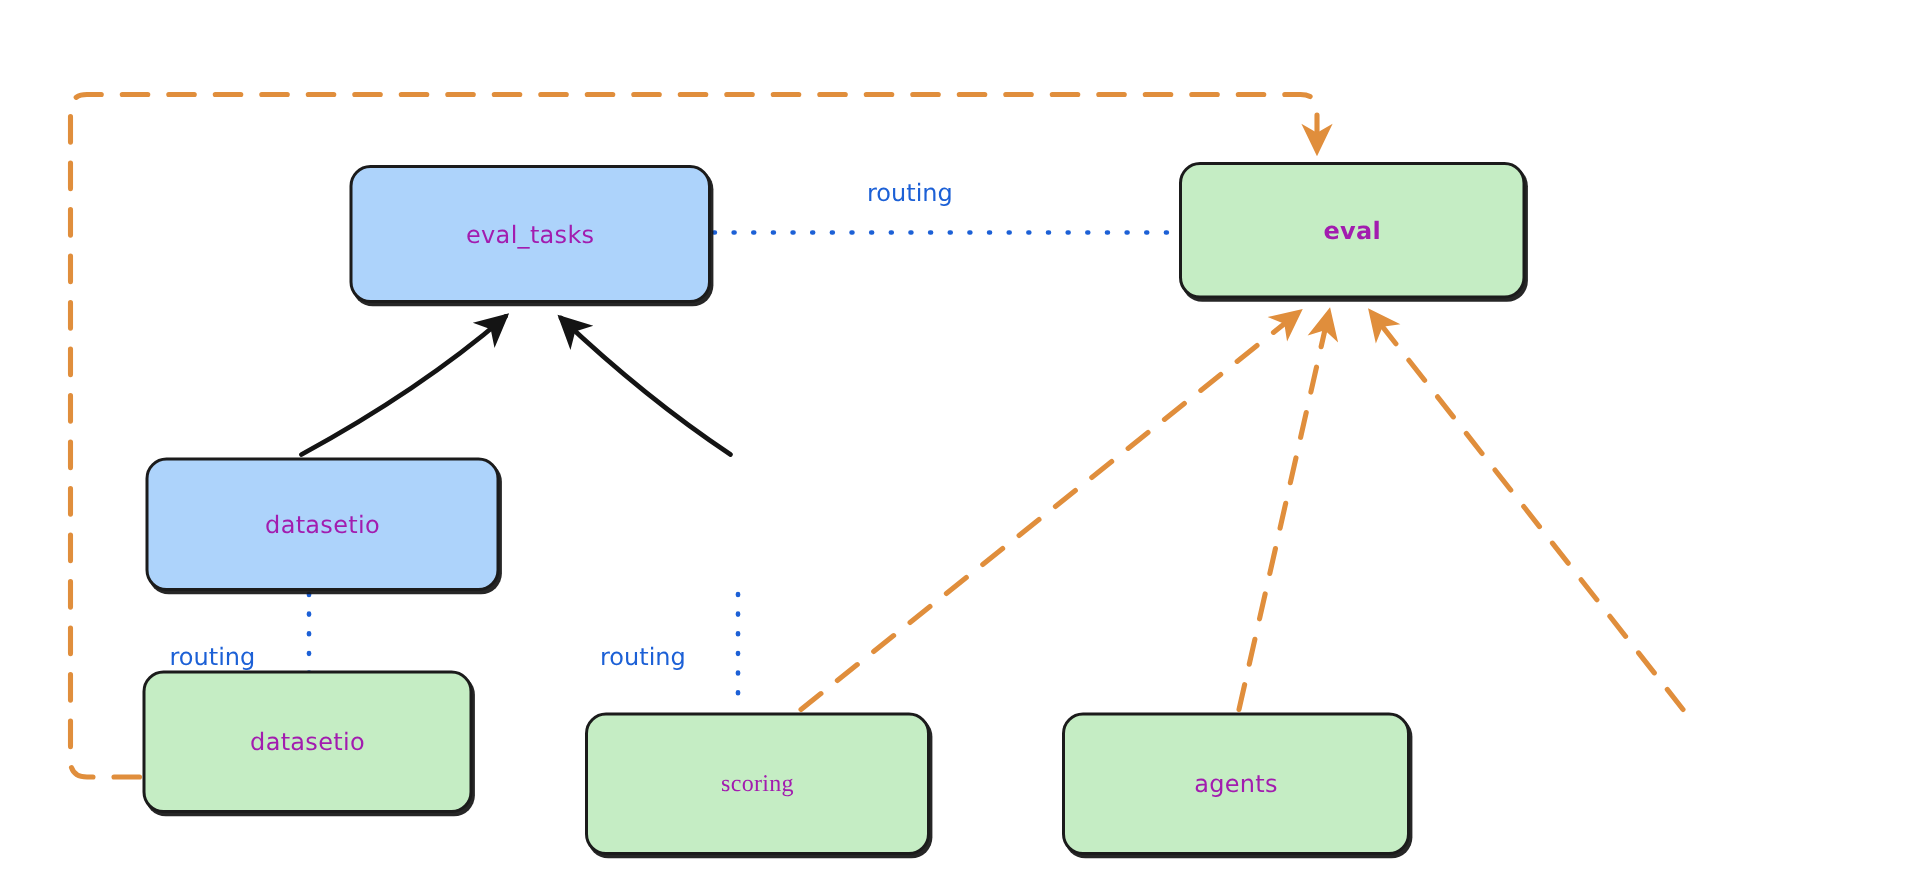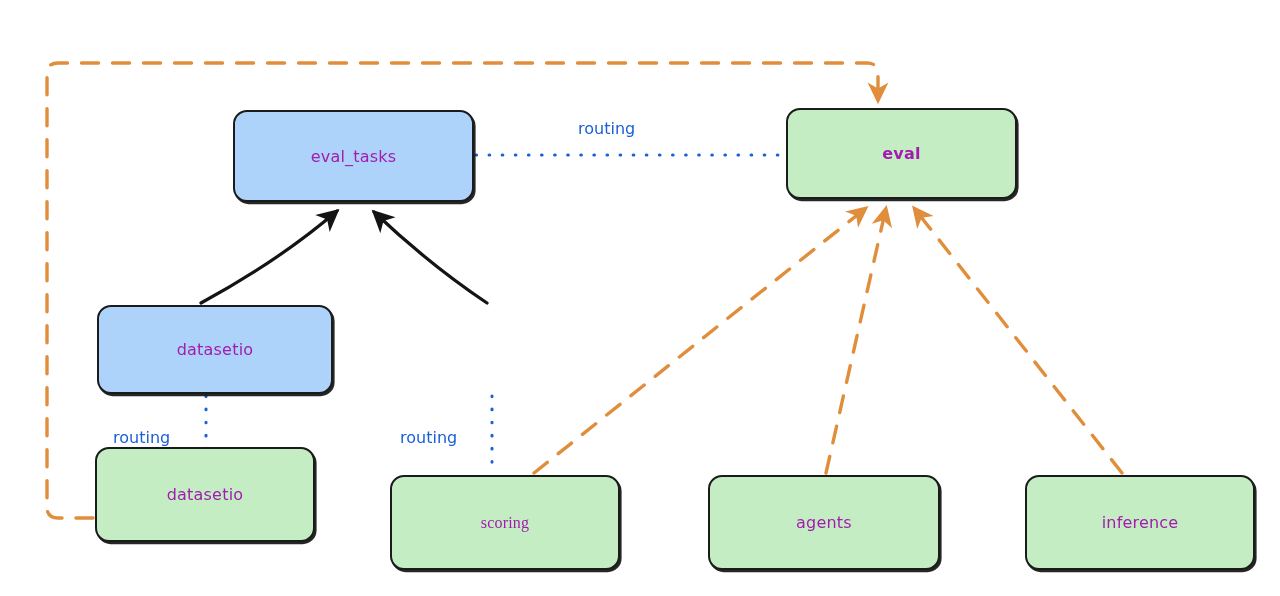--- a/index.html
+++ b/index.html
@@ -94,17 +94,14 @@
   </div>
 
   <div class="node green" style="left:390px;top:475px;width:230px;height:95px;font-family:Liberation Serif, serif;">
     <span>scoring</span>
   </div>
 
   <div class="node green" style="left:708px;top:475px;width:232px;height:95px;">
     <span>agents</span>
   </div>
 
-  <div class="node green" style="left:1025px;top:475px;width:230px;height:95px;">
-    <span>inference</span>
-  </div>
 
 </div>
 
 </body></html>

